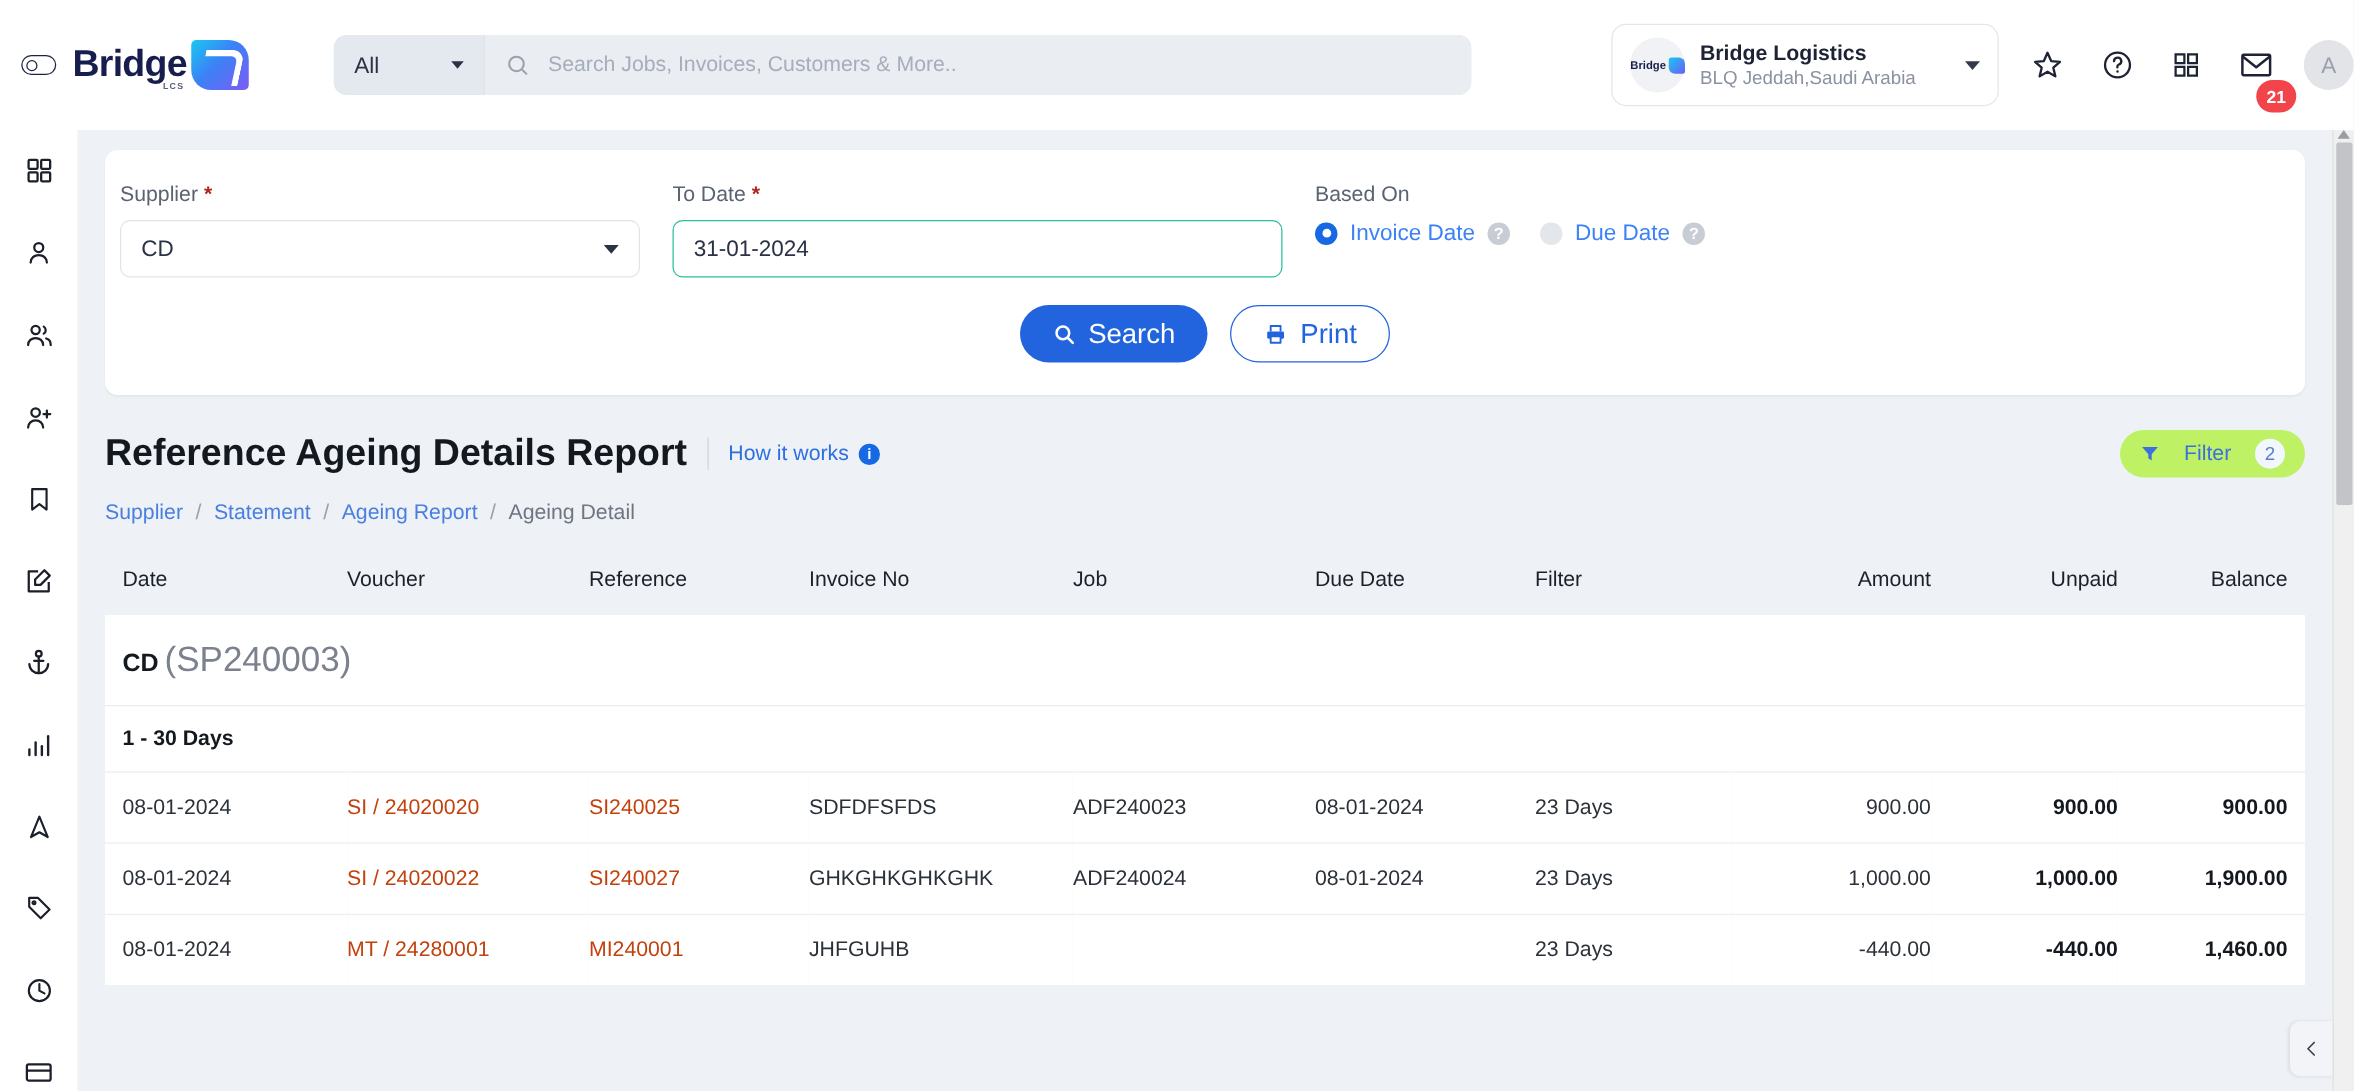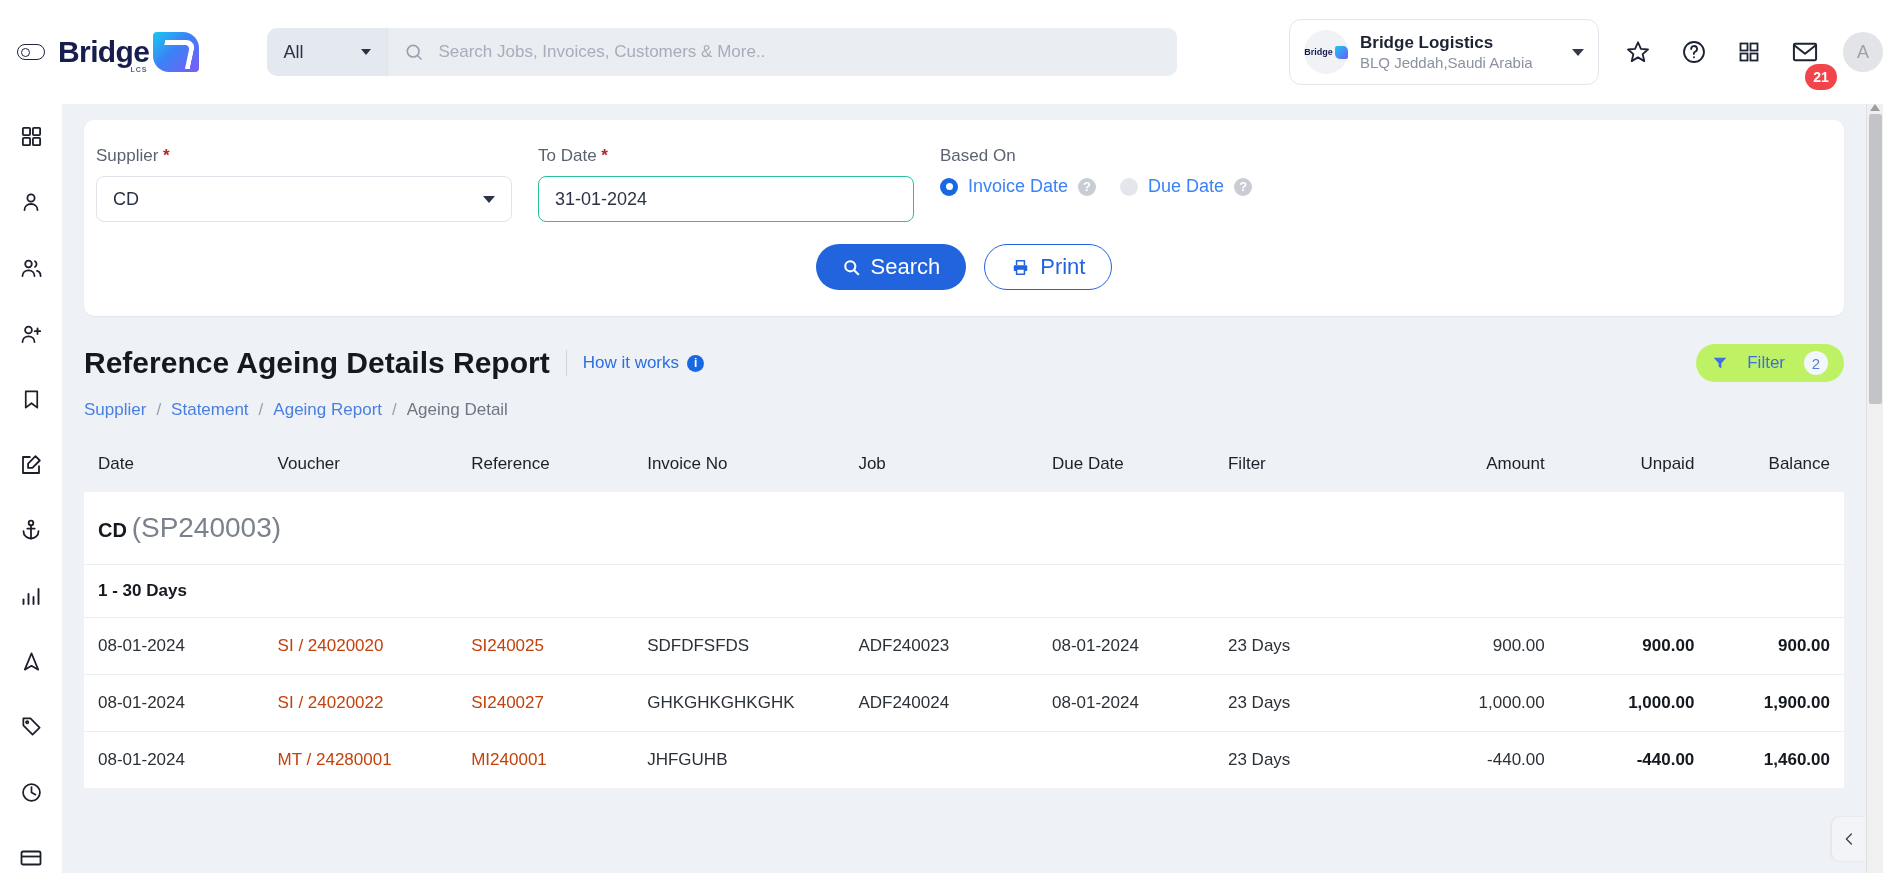--- a/index.html
+++ b/index.html
@@ -121,21 +121,21 @@
   .fld { margin-right:26px; }
   .fld-label { font-size:17px; color:#5b6372; margin-bottom:10px; }
   .req { color:#b3261e; font-weight:bold; }
   .select-box {
     width:416px; height:46px; border:1px solid #dfe3ea; border-radius:8px;
     display:flex; align-items:center; padding:0 16px; font-size:18px; color:#2b3245;
     cursor:pointer; background:#fff;
   }
   .select-box .caret2 { margin-left:auto; width:0;height:0;border-left:6px solid transparent;border-right:6px solid transparent;border-top:7px solid #2b3245; }
   .date-box {
-    width:376px; height:46px; border:1.5px solid #2bbf9a; border-radius:8px;
+    width:488px; height:46px; border:1.5px solid #2bbf9a; border-radius:8px;
     display:flex; align-items:center; padding:0 16px; font-size:18px; color:#2b3245;
     background:#fff;
   }
   .date-box input { border:none; outline:none; font-size:18px; color:#2b3245; font-family:inherit; width:100%; background:transparent; }
   .radio-group { display:flex; align-items:center; gap:10px; margin-top:4px; }
   .radio { width:18px; height:18px; border-radius:50%; background:#e3e6eb; display:flex; align-items:center; justify-content:center; cursor:pointer; }
   .radio.on { background:#1668e3; }
   .radio.on:after { content:""; width:7px;height:7px;border-radius:50%;background:#fff; }
   .radio-label { font-size:18px; color:#3b82f6;text-align:right; }
   .help-dot {

